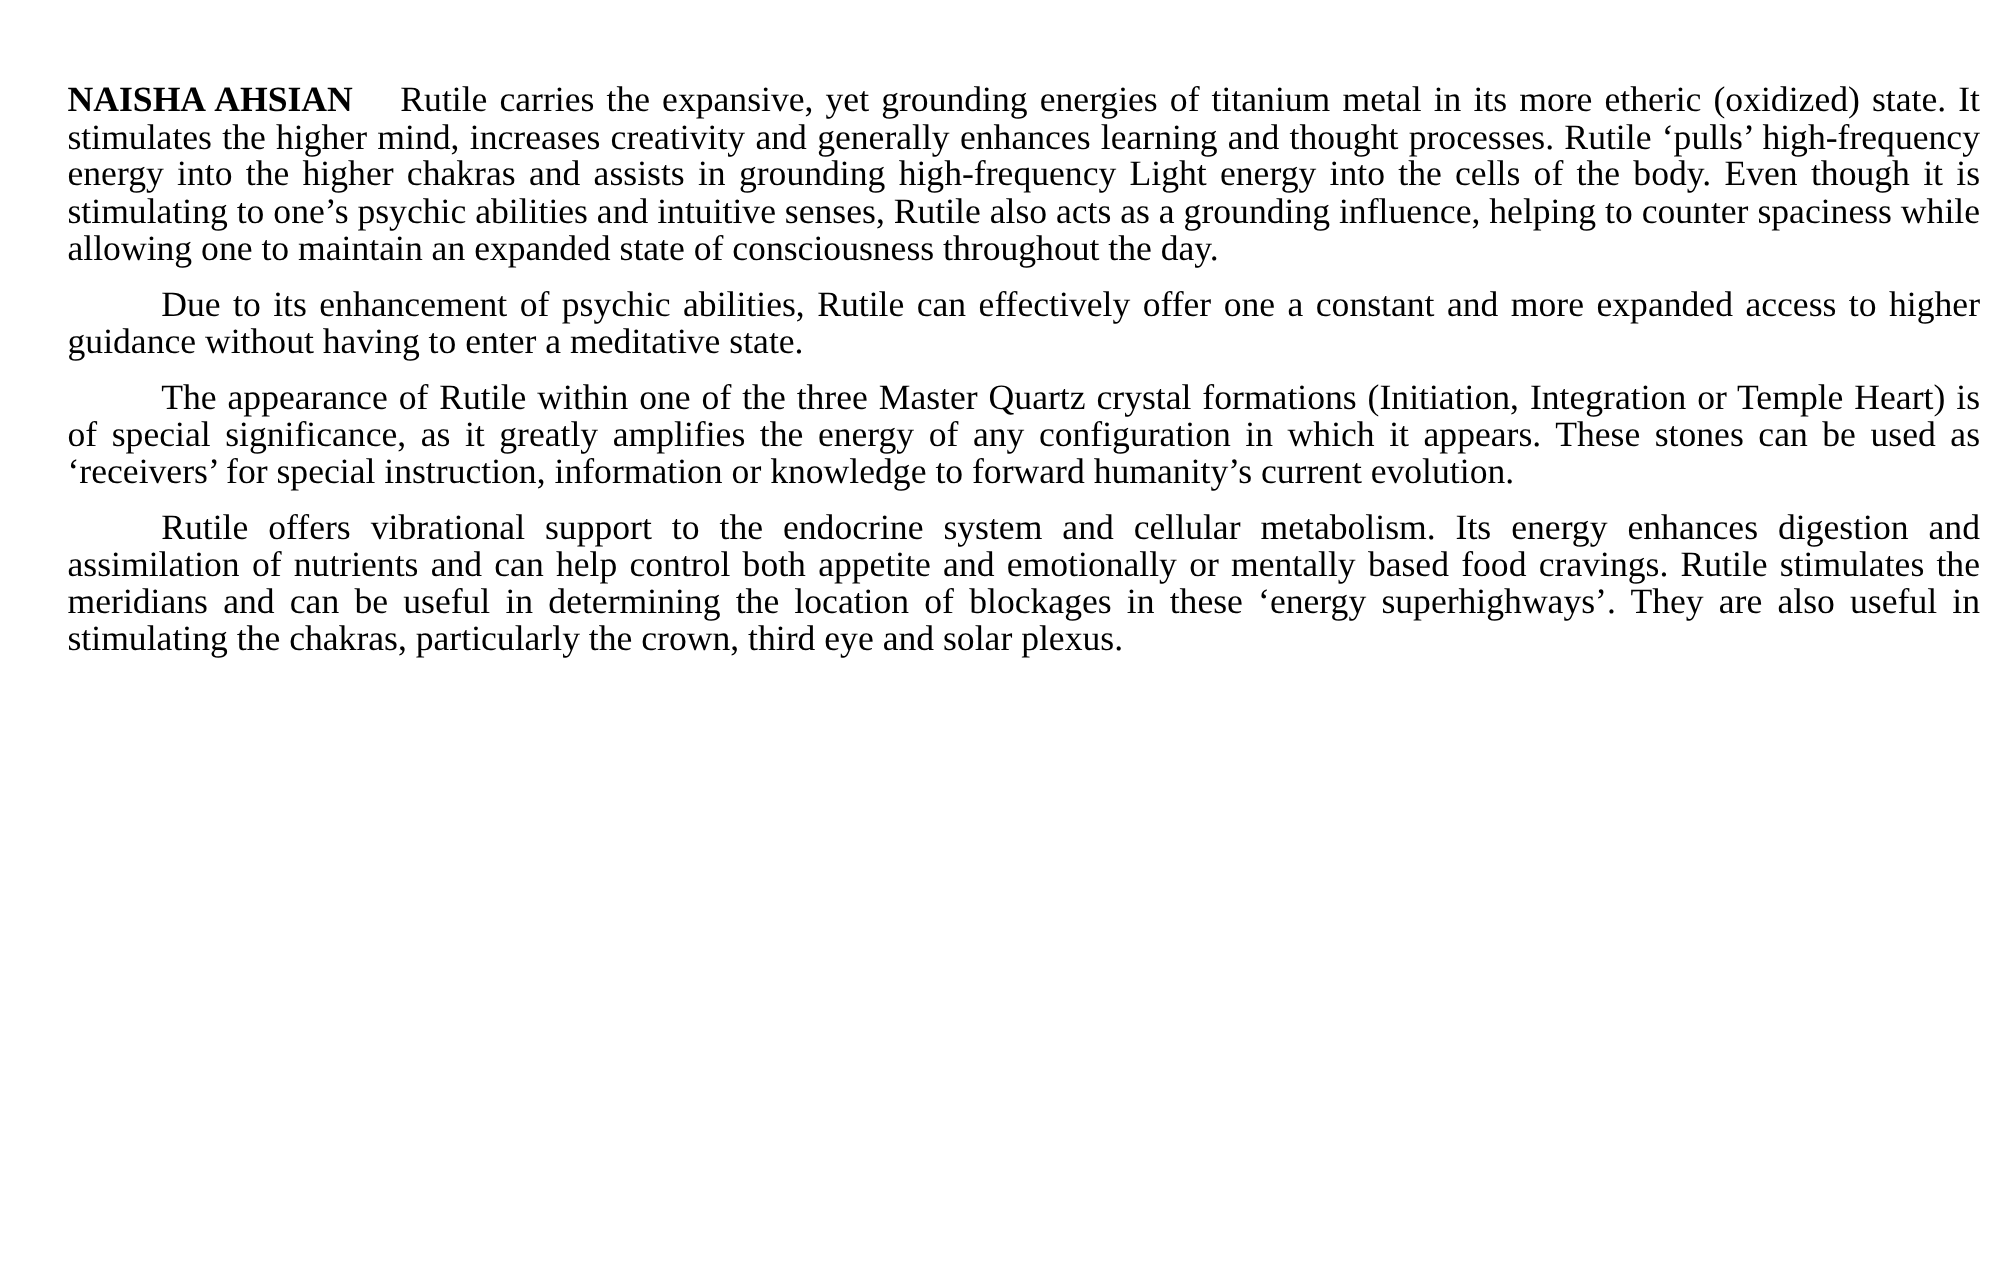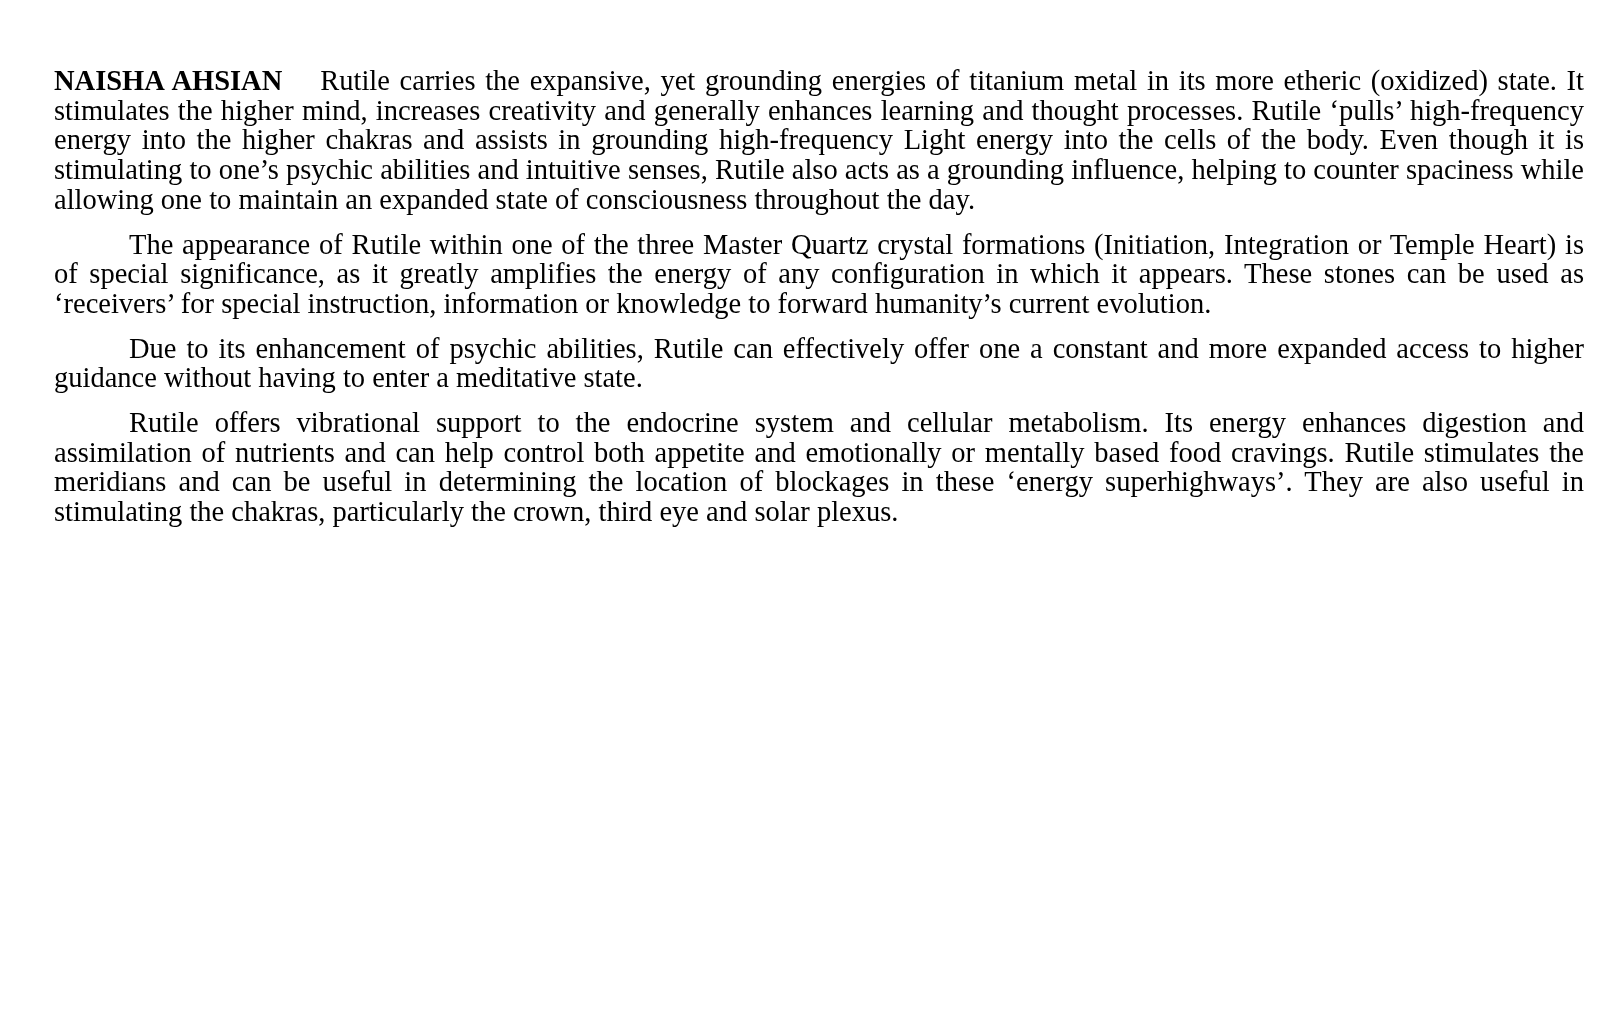--- a/index.html
+++ b/index.html
@@ -47,24 +47,24 @@
 </head>
 <body>
 
 <article class="page">
 
   <p class="para">
     <b class="author-lead">NAISHA AHSIAN</b><span class="lead-gap"></span><span>Rutile carries the expansive, yet grounding energies of titanium metal in its more etheric (oxidized) state. It stimulates the higher mind, increases creativity and generally enhances learning and thought processes. Rutile ‘pulls’ high-frequency energy into the higher chakras and assists in grounding high-frequency Light energy into the cells of the body. Even though it is stimulating to one’s psychic abilities and intuitive senses, Rutile also acts as a grounding influence, helping to counter spaciness while allowing one to maintain an expanded state of consciousness throughout the day.</span>
   </p>
 
   <p class="para indent">
-    <span>The appearance of Rutile within one of the three Master Quartz crystal formations (Initiation, Integration or Temple Heart) is of special significance, as it greatly amplifies the energy of any configuration in which it appears. These stones can be used as ‘receivers’ for special instruction, information or knowledge to forward humanity’s current evolution.</span>
+    <span>Due to its enhancement of psychic abilities, Rutile can effectively offer one a constant and more expanded access to higher guidance without having to enter a meditative state.</span>
   </p>
 
   <p class="para indent">
-    <span>Due to its enhancement of psychic abilities, Rutile can effectively offer one a constant and more expanded access to higher guidance without having to enter a meditative state.</span>
+    <span>The appearance of Rutile within one of the three Master Quartz crystal formations (Initiation, Integration or Temple Heart) is of special significance, as it greatly amplifies the energy of any configuration in which it appears. These stones can be used as ‘receivers’ for special instruction, information or knowledge to forward humanity’s current evolution.</span>
   </p>
 
   <p class="para indent">
     <span>Rutile offers vibrational support to the endocrine system and cellular metabolism. Its energy enhances digestion and assimilation of nutrients and can help control both appetite and emotionally or mentally based food cravings. Rutile stimulates the meridians and can be useful in determining the location of blockages in these ‘energy superhighways’. They are also useful in stimulating the chakras, particularly the crown, third eye and solar plexus.</span>
   </p>
 
 </article>
 
 </body></html>

